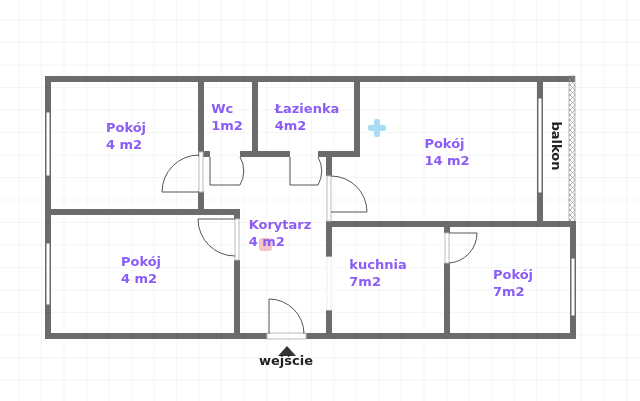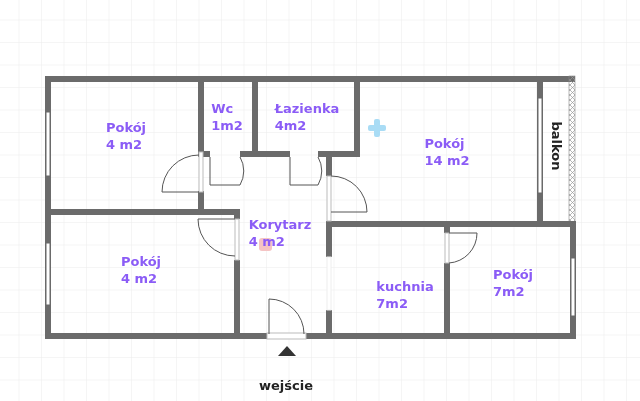--- a/index.html
+++ b/index.html
@@ -1,21 +1,21 @@
 <!DOCTYPE html>
 <html><head>
   <meta charset="utf-8">
   <style>
     html, body { margin: 0; padding: 0; background: #ffffff; }
     body { width: 640px; height: 401px; overflow: hidden; position: relative; font-family: "DejaVu Sans", sans-serif; }
     #plan { position: absolute; left: 0; top: 0; width: 640px; height: 401px; }
     .label { position: absolute; text-align: left; font-weight: bold; font-size: 13px; color: #8b5cf6; line-height: 17px; white-space: nowrap; transform: translate(-50%, -50%); font-family: "DejaVu Sans", sans-serif; }
     .label span { display: block; }
     .balkon { position: absolute; left: 556px; top: 146px; transform: translate(-50%, -50%) rotate(90deg); font-weight: bold; font-size: 13px; color: #222; font-family: "DejaVu Sans", sans-serif; white-space: nowrap; }
-    .entrance { position: absolute; left: 286px; top: 385px; transform: translate(-50%, -50%); font-weight: bold; font-size: 13px; color: #222; font-family: "DejaVu Sans", sans-serif; text-align: right; }
+    .entrance { position: absolute; left: 286px; top: 360px; transform: translate(-50%, -50%); font-weight: bold; font-size: 13px; color: #222; font-family: "DejaVu Sans", sans-serif; text-align: right; }
     .arrow { position: absolute; left: 278px; top: 346px; width: 0; height: 0; border-left: 9px solid transparent; border-right: 9px solid transparent; border-bottom: 10px solid #333333; }
     .marker-plus { position: absolute; left: 368px; top: 119px; width: 18px; height: 18px; }
     .marker-plus::before { content: ""; position: absolute; left: 6px; top: 0; width: 6px; height: 18px; background: #a9dcf5; border-radius: 2px; }
     .marker-plus::after { content: ""; position: absolute; left: 0; top: 6px; width: 18px; height: 6px; background: #a9dcf5; border-radius: 2px; }
     .marker-dot { position: absolute; left: 259px; top: 238px; width: 13px; height: 13px; background: #f5c4c4; border-radius: 3px; }
   </style>
 </head>
 <body>
 
 <svg id="plan" viewBox="0 0 640 401" xmlns="http://www.w3.org/2000/svg">
@@ -126,21 +126,21 @@
   <span>14 m2</span>
 </div>
 <div class="label" style="left:141px; top:270px;">
   <span>Pokój</span>
   <span>4 m2</span>
 </div>
 <div class="label" style="left:280px; top:233px;">
   <span>Korytarz</span>
   <span>4 m2</span>
 </div>
-<div class="label" style="left:405px; top:273px;margin-top:22px;">
+<div class="label" style="left:378px; top:273px;">
   <span>kuchnia</span>
   <span>7m2</span>
 </div>
 <div class="label" style="left:513px; top:283px;">
   <span>Pokój</span>
   <span>7m2</span>
 </div>
 
 <div class="balkon">balkon</div>
 

